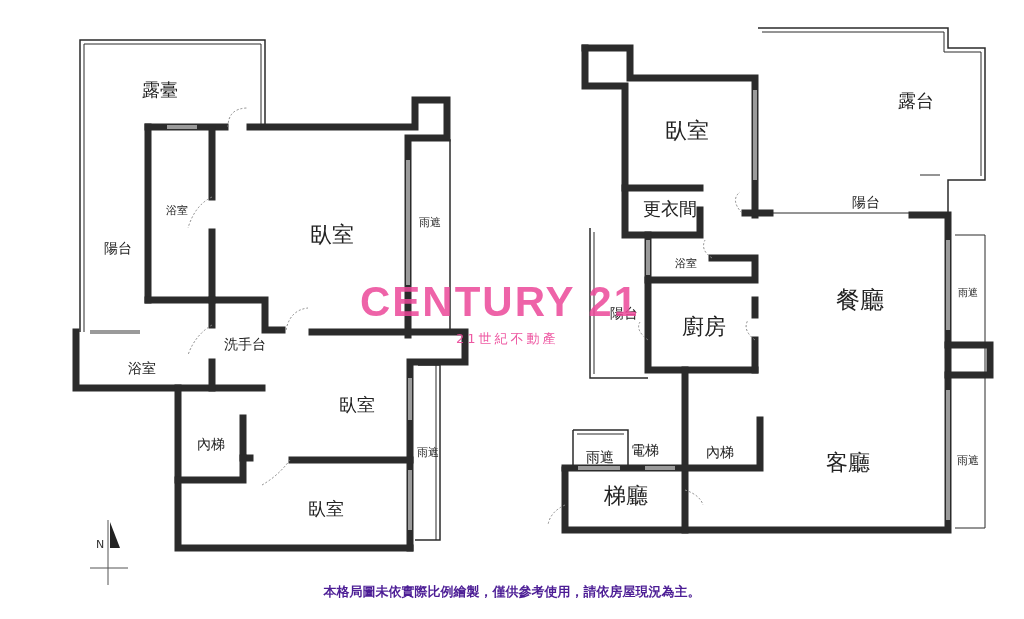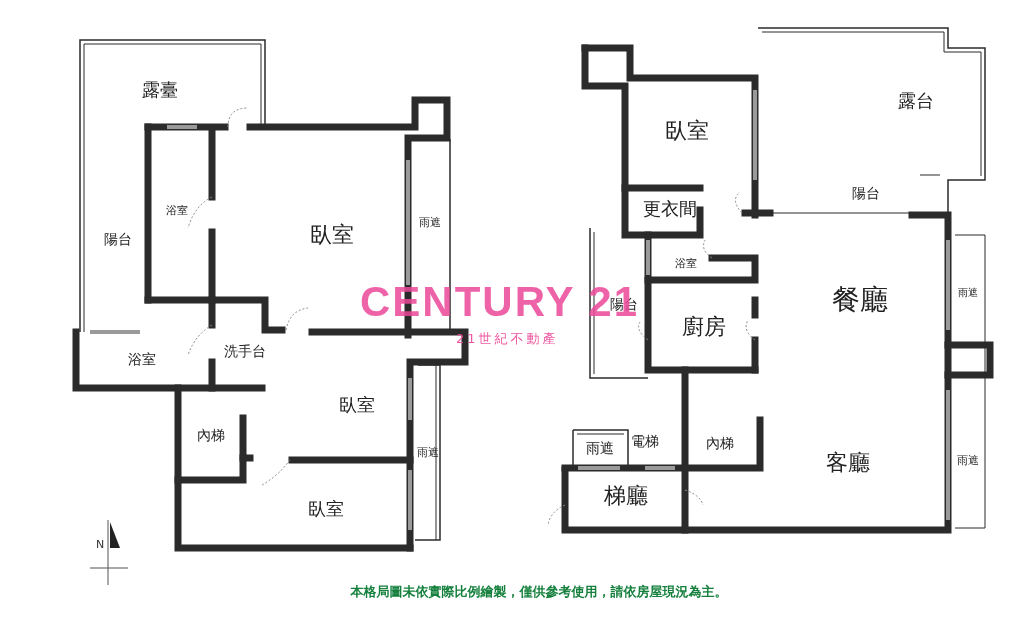--- a/index.html
+++ b/index.html
@@ -1,25 +1,25 @@
 <!DOCTYPE html>
 <html><head>
 <meta charset="utf-8">
 <style>
   html,body{margin:0;padding:0;background:#fff;}
   body{width:1024px;height:619px;position:relative;overflow:hidden;font-family:"DejaVu Sans",sans-serif;}
   #plan{position:absolute;left:0;top:0;}
   .lbl{position:absolute;color:#222;white-space:nowrap;transform:translate(-50%,-50%);}
   .big{font-size:22px;}
   .mid{font-size:18px;}
-  .sm{font-size:14px;}
+  .sm{font-size:14px;margin-top:9px;}
   .xs{font-size:11px;}
   .wm{position:absolute;color:#ec4899;font-family:"Liberation Sans",sans-serif;font-weight:bold;letter-spacing:2px;opacity:.85;}
   .wm-sub{position:absolute;color:#ec4899;font-size:13px;letter-spacing:3px;opacity:.9;}
-  .note{position:absolute;left:512px;top:592px;transform:translate(-50%,-50%);font-size:13px;color:#15803d;font-weight:bold;white-space:nowrap;margin-left:27px;}
+  .note{position:absolute;left:512px;top:592px;transform:translate(-50%,-50%);font-size:13px;color:#4c1d95;font-weight:bold;white-space:nowrap;}
   .compass-n{position:absolute;left:96px;top:538px;font-size:11px;color:#333;}
 </style>
 </head>
 <body>
 
 <svg id="plan" width="1024" height="619">
 
   <g fill="none" stroke="#2b2b2b">
 
     <path d="M80 332 V40 H265 V124" stroke-width="1.5"></path>
@@ -115,34 +115,34 @@
     <polygon points="110,522 120,548 110,548" fill="#222" stroke="none"></polygon>
   </g>
 </svg>
 
 <div class="lbl mid" style="left:160px;top:90px">露臺</div>
 <div class="lbl sm" style="left:118px;top:240px">陽台</div>
 <div class="lbl xs" style="left:177px;top:210px">浴室</div>
 <div class="lbl big" style="left:332px;top:235px">臥室</div>
 <div class="lbl xs" style="left:430px;top:222px">雨遮</div>
 <div class="lbl sm" style="left:142px;top:360px">浴室</div>
-<div class="lbl sm" style="left:245px;top:352px">洗手台</div>
+<div class="lbl sm" style="left:245px;top:336px">洗手台</div>
 <div class="lbl mid" style="left:357px;top:405px">臥室</div>
 <div class="lbl sm" style="left:211px;top:436px">內梯</div>
 <div class="lbl xs" style="left:428px;top:452px">雨遮</div>
 <div class="lbl mid" style="left:326px;top:509px">臥室</div>
 <div class="compass-n">N</div>
 
 <div class="lbl big" style="left:687px;top:131px">臥室</div>
 <div class="lbl mid" style="left:916px;top:101px">露台</div>
 <div class="lbl sm" style="left:866px;top:194px">陽台</div>
 <div class="lbl mid" style="left:670px;top:209px">更衣間</div>
 <div class="lbl xs" style="left:686px;top:263px">浴室</div>
 <div class="lbl sm" style="left:624px;top:305px">陽台</div>
-<div class="lbl big" style="left:860px;top:300px;font-size:28px">餐廳</div>
+<div class="lbl big" style="left:860px;top:300px;font-size:24px">餐廳</div>
 <div class="lbl xs" style="left:968px;top:293px;font-size:10px">雨遮</div>
 <div class="lbl big" style="left:704px;top:327px">廚房</div>
 <div class="lbl sm" style="left:600px;top:449px">雨遮</div>
 <div class="lbl sm" style="left:645px;top:442px">電梯</div>
 <div class="lbl sm" style="left:720px;top:444px">內梯</div>
 <div class="lbl big" style="left:848px;top:463px">客廳</div>
 <div class="lbl xs" style="left:968px;top:460px">雨遮</div>
 <div class="lbl big" style="left:626px;top:496px">梯廳</div>
 
 <div class="wm" style="left:360px;top:278px;font-size:42px">CENTURY 21</div>

